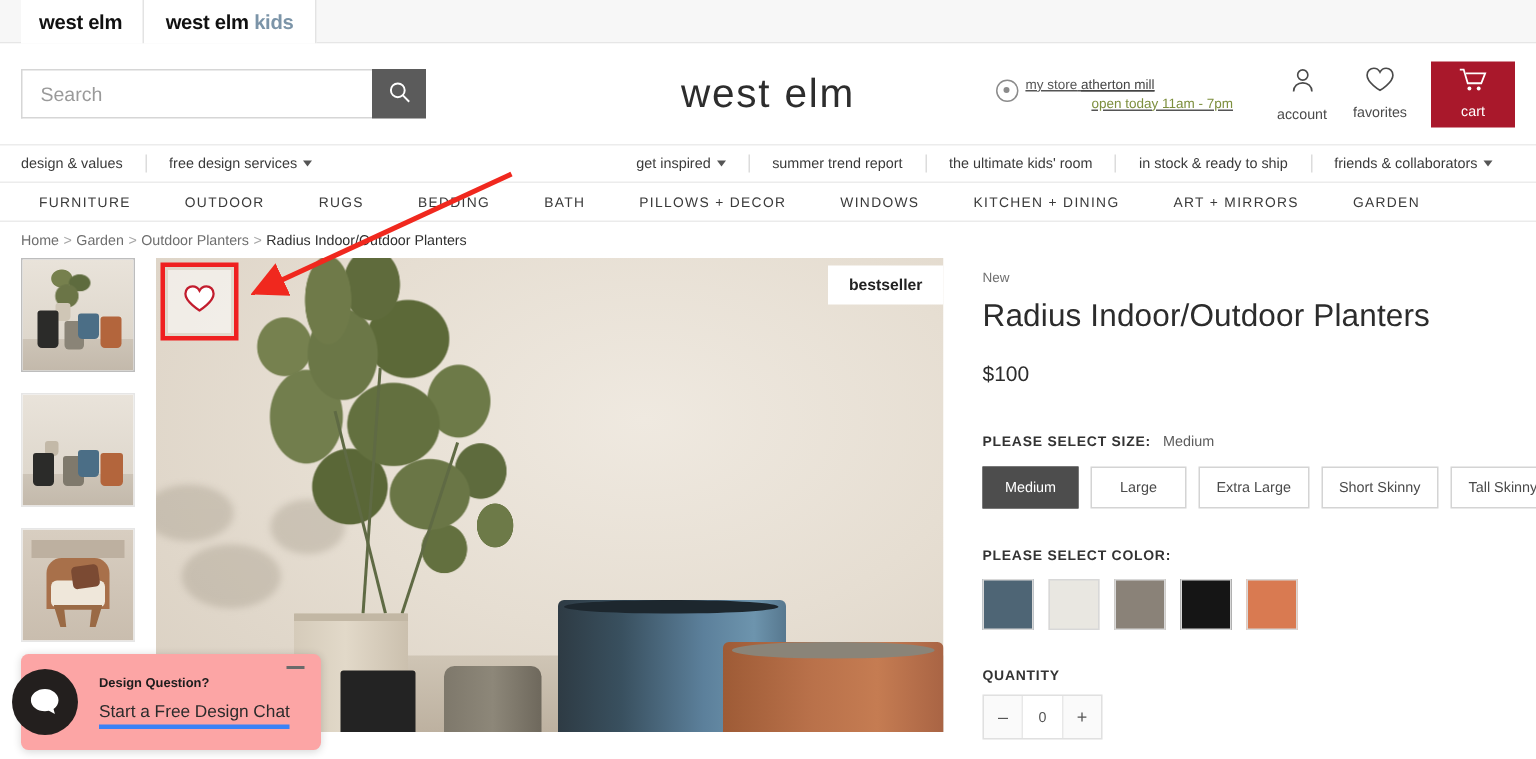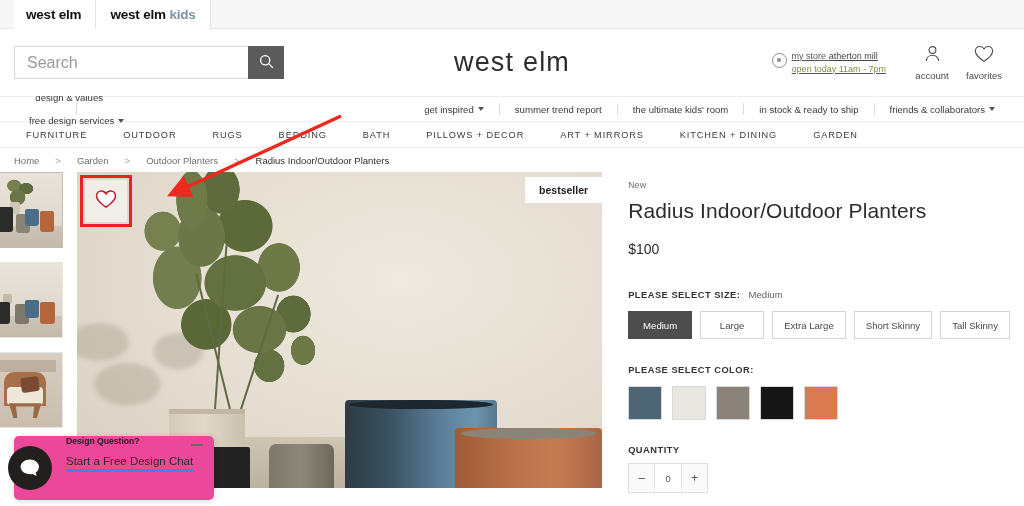--- a/index.html
+++ b/index.html
@@ -39,72 +39,72 @@
   }
   .flag:before{content:"";position:absolute;left:0;top:0;width:9px;height:7px;background:#5a6472;}
 
   
   .header{
     height:67px; display:flex; align-items:center; padding:0 14px; position:relative; background:#fff;
   }
   .searchwrap{ display:flex; width:270px; height:33px; }
   .searchwrap input{
     flex:1; border:1px solid #d6d6d6; border-right:none; outline:none;
-    padding:0 12px; font-size:16px; font-family:"Liberation Sans",sans-serif; color:#333;
+    padding:0 12px; font-size:13px; font-family:"Liberation Sans",sans-serif; color:#333;
   }
   .searchwrap input::placeholder{ color:#9a9a9a; }
   .searchbtn{
     width:36px; background:#5b5b5b; border:none; display:flex; align-items:center; justify-content:center; cursor:pointer;
   }
   .logo{
     position:absolute; left:50%; transform:translateX(-50%);
     font-size:27px; letter-spacing:1.2px; color:#2d2d2d; font-weight:400;
     font-family:"Liberation Sans",sans-serif;
   }
   .header-right{ margin-left:auto; display:flex; align-items:center; gap:0; }
   .mystore{ display:flex; align-items:flex-start; gap:5px; margin-right:20px; }
   .pin{ width:15px;height:15px;border:1.2px solid #8b8b8b;border-radius:50%;position:relative;margin-top:3px;flex:none;}
   .pin:after{content:"";position:absolute;left:4.2px;top:4.2px;width:4.5px;height:4.5px;background:#8b8b8b;border-radius:50%;}
   .mystore-txt{ font-size:9px; line-height:13px; color:#555;text-decoration:underline; }
   .mystore-txt .store-link{ text-decoration:underline; color:#444; }
-  .mystore-txt .open{ color:#7d8f3e; }
+  .mystore-txt .open{ color:#7d8f3e;margin-left:44px; }
   .icon-col{ width:52px; display:flex; flex-direction:column; align-items:center; gap:3px; }
   .icon-col .lbl{ font-size:9.5px; color:#4a4a4a; }
   .cart{
     width:56px;height:44px;background:#a9182b;display:flex;flex-direction:column;
     align-items:center;justify-content:center;gap:2px;margin-left:8px;cursor:pointer;
   }
   .cart .lbl{ font-size:9.5px; color:#fff; }
 
   
   .subnav{
     height:26px; border-top:1px solid #ececec; border-bottom:1px solid #ececec;
     display:flex; align-items:center; padding:0 14px; font-size:9.6px; color:#3a3a3a;
   }
-  .subnav .grp{ display:flex; align-items:center;flex-direction:column; }
+  .subnav .grp{ display:flex; align-items:center; }
   .subnav .item{ padding:0 15px; white-space:nowrap; display:flex; align-items:center; gap:4px; }
   .subnav .item:first-child{ padding-left:0; }
   .sep{ width:1px; height:12px; background:#dcdcdc; }
   .caret{ width:0;height:0;border-left:3.2px solid transparent;border-right:3.2px solid transparent;border-top:4px solid #555; display:inline-block;}
   .subnav-right{ margin-left:auto; display:flex; align-items:center; }
 
   
   .catnav{
     height:26px; display:flex; align-items:stretch; border-bottom:1px solid #ebebeb; font-size:9.2px;
     letter-spacing:0.9px; color:#3a3a3a; padding-left:8px;
   }
   .catnav .cat{ padding:0 18px; display:flex; align-items:center; white-space:nowrap; cursor:pointer; }
 
   
-  .crumbs{ height:24px; display:flex; align-items:center; padding:0 14px; font-size:9.5px; color:#6e6e6e; gap:16px;}
+  .crumbs{ height:24px; display:flex; align-items:center; padding:0 14px; font-size:9.5px; color:#6e6e6e; gap:3px;}
   .crumbs .cur{ color:#2f2f2f; }
   .crumbs .arrow{ color:#a6a6a6; }
 
   
-  .product{ display:flex; padding:0 14px; position:relative;justify-content:flex-end; }
+  .product{ display:flex; padding:0 14px; position:relative; }
   .thumbs{ width:76px; flex:none; display:flex; flex-direction:column; gap:14px; }
   .thumb{ width:76px;height:76px; border:1px solid #e6e6e6; position:relative; overflow:hidden; cursor:pointer;}
   .thumb.active{ border:1px solid #bdbdbd; padding:2px; }
 
   
   .scene{ position:absolute; inset:0; background:linear-gradient(to bottom,#e9e3da 0%,#ded7cc 72%,#cdc4b7 72%,#c3b9ab 100%); }
   .pot{ position:absolute; bottom:22%; border-radius:2px 2px 3px 3px;}
   .t1 .p-blk{ left:13%; bottom:20%; width:20%; height:34%; background:#2b2b29; }
   .t1 .p-blu{ left:50%; bottom:28%; width:19%; height:24%; background:#4b6e86; }
   .t1 .p-gry{ left:38%; bottom:19%; width:18%; height:26%; background:#8a8477; }
@@ -186,22 +186,22 @@
     position:absolute; left:3px; top:3px; width:52px; height:52px;
     border:3px solid #ef2020; z-index:7; pointer-events:none;
   }
   .badge{
     position:absolute; right:0; top:5px; background:#fff; padding:7px 14px;
     font-size:10.5px; font-weight:bold; color:#222; z-index:5;
   }
 
   
   .chatw{
-    position:absolute; left:14px; bottom:6px; width:200px; height:64px; background:#ec4899;
-    border-radius:5px; box-shadow:0 1px 6px rgba(0,0,0,.16); z-index:9; display:flex; 
+    position:absolute; left:14px; bottom:6px; width:200px; height:64px; background:#fca5a5;
+    border-radius:5px; box-shadow:0 1px 6px rgba(0,0,0,.16); z-index:9; display:flex; align-items:center;
   }
   .chat-bubble{
     position:absolute; left:-6px; top:10px; width:44px;height:44px;border-radius:50%;
     background:#231f1e; display:flex;align-items:center;justify-content:center; cursor:pointer;
   }
   .chat-body{ margin-left:52px; }
   .chat-t{ font-size:8.6px; font-weight:bold; color:#1d1d1d; margin-bottom:5px; }
   .chat-l{ font-size:11.5px; color:#2b2b2b; border-bottom:3px solid #3b82f6; padding-bottom:2px; display:inline-block; cursor:pointer;}
   .chat-min{ position:absolute; right:11px; top:8px; width:12px; height:1.5px; background:#6a6a6a; cursor:pointer;}
 
@@ -278,20 +278,30 @@
 
     <div class="icon-col">
       <span>
         <svg width="20" height="18" viewBox="0 0 20 18">
             <path d="M10 16.2C10 16.2 1.4 11.1 1.4 6.1 1.4 3.3 3.5 1.5 5.9 1.5 7.7 1.5 9.2 2.6 10 4.1 10.8 2.6 12.3 1.5 14.1 1.5 16.5 1.5 18.6 3.3 18.6 6.1 18.6 11.1 10 16.2 10 16.2Z" fill="none" stroke="#4a4a4a" stroke-width="1.1"></path>
           </svg>
       </span>
       <span class="lbl">favorites</span>
     </div>
 
+    <div class="cart">
+      <span>
+        <svg width="20" height="17" viewBox="0 0 20 17">
+            <path d="M1.2 1.4h2.6l2.7 9.1h9l2.6-6.6H5.3" fill="none" stroke="#fff" stroke-width="1.2"></path>
+            <circle cx="7.6" cy="14" r="1.3" fill="#fff"></circle>
+            <circle cx="13.8" cy="14" r="1.3" fill="#fff"></circle>
+          </svg>
+      </span>
+      <span class="lbl">cart</span>
+    </div>
   </div>
 </div>
 
 <div class="subnav">
   <div class="grp">
     <div class="item">
       <span>design &amp; values</span>
     </div>
     <div class="sep"></div>
     <div class="item">
@@ -324,22 +334,23 @@
   </div>
 </div>
 
 <div class="catnav">
   <div class="cat">FURNITURE</div>
   <div class="cat">OUTDOOR</div>
   <div class="cat">RUGS</div>
   <div class="cat">BEDDING</div>
   <div class="cat">BATH</div>
   <div class="cat">PILLOWS + DECOR</div>
+  <div class="cat">WINDOWS</div>
+  <div class="cat">KITCHEN + DINING</div>
   <div class="cat">ART + MIRRORS</div>
-  <div class="cat">KITCHEN + DINING</div>
   <div class="cat">GARDEN</div>
 
 </div>
 
 <div class="crumbs">
   <span>Home</span>
   <span class="arrow">&gt;</span>
   <span>Garden</span>
   <span class="arrow">&gt;</span>
   <span>Outdoor Planters</span>

